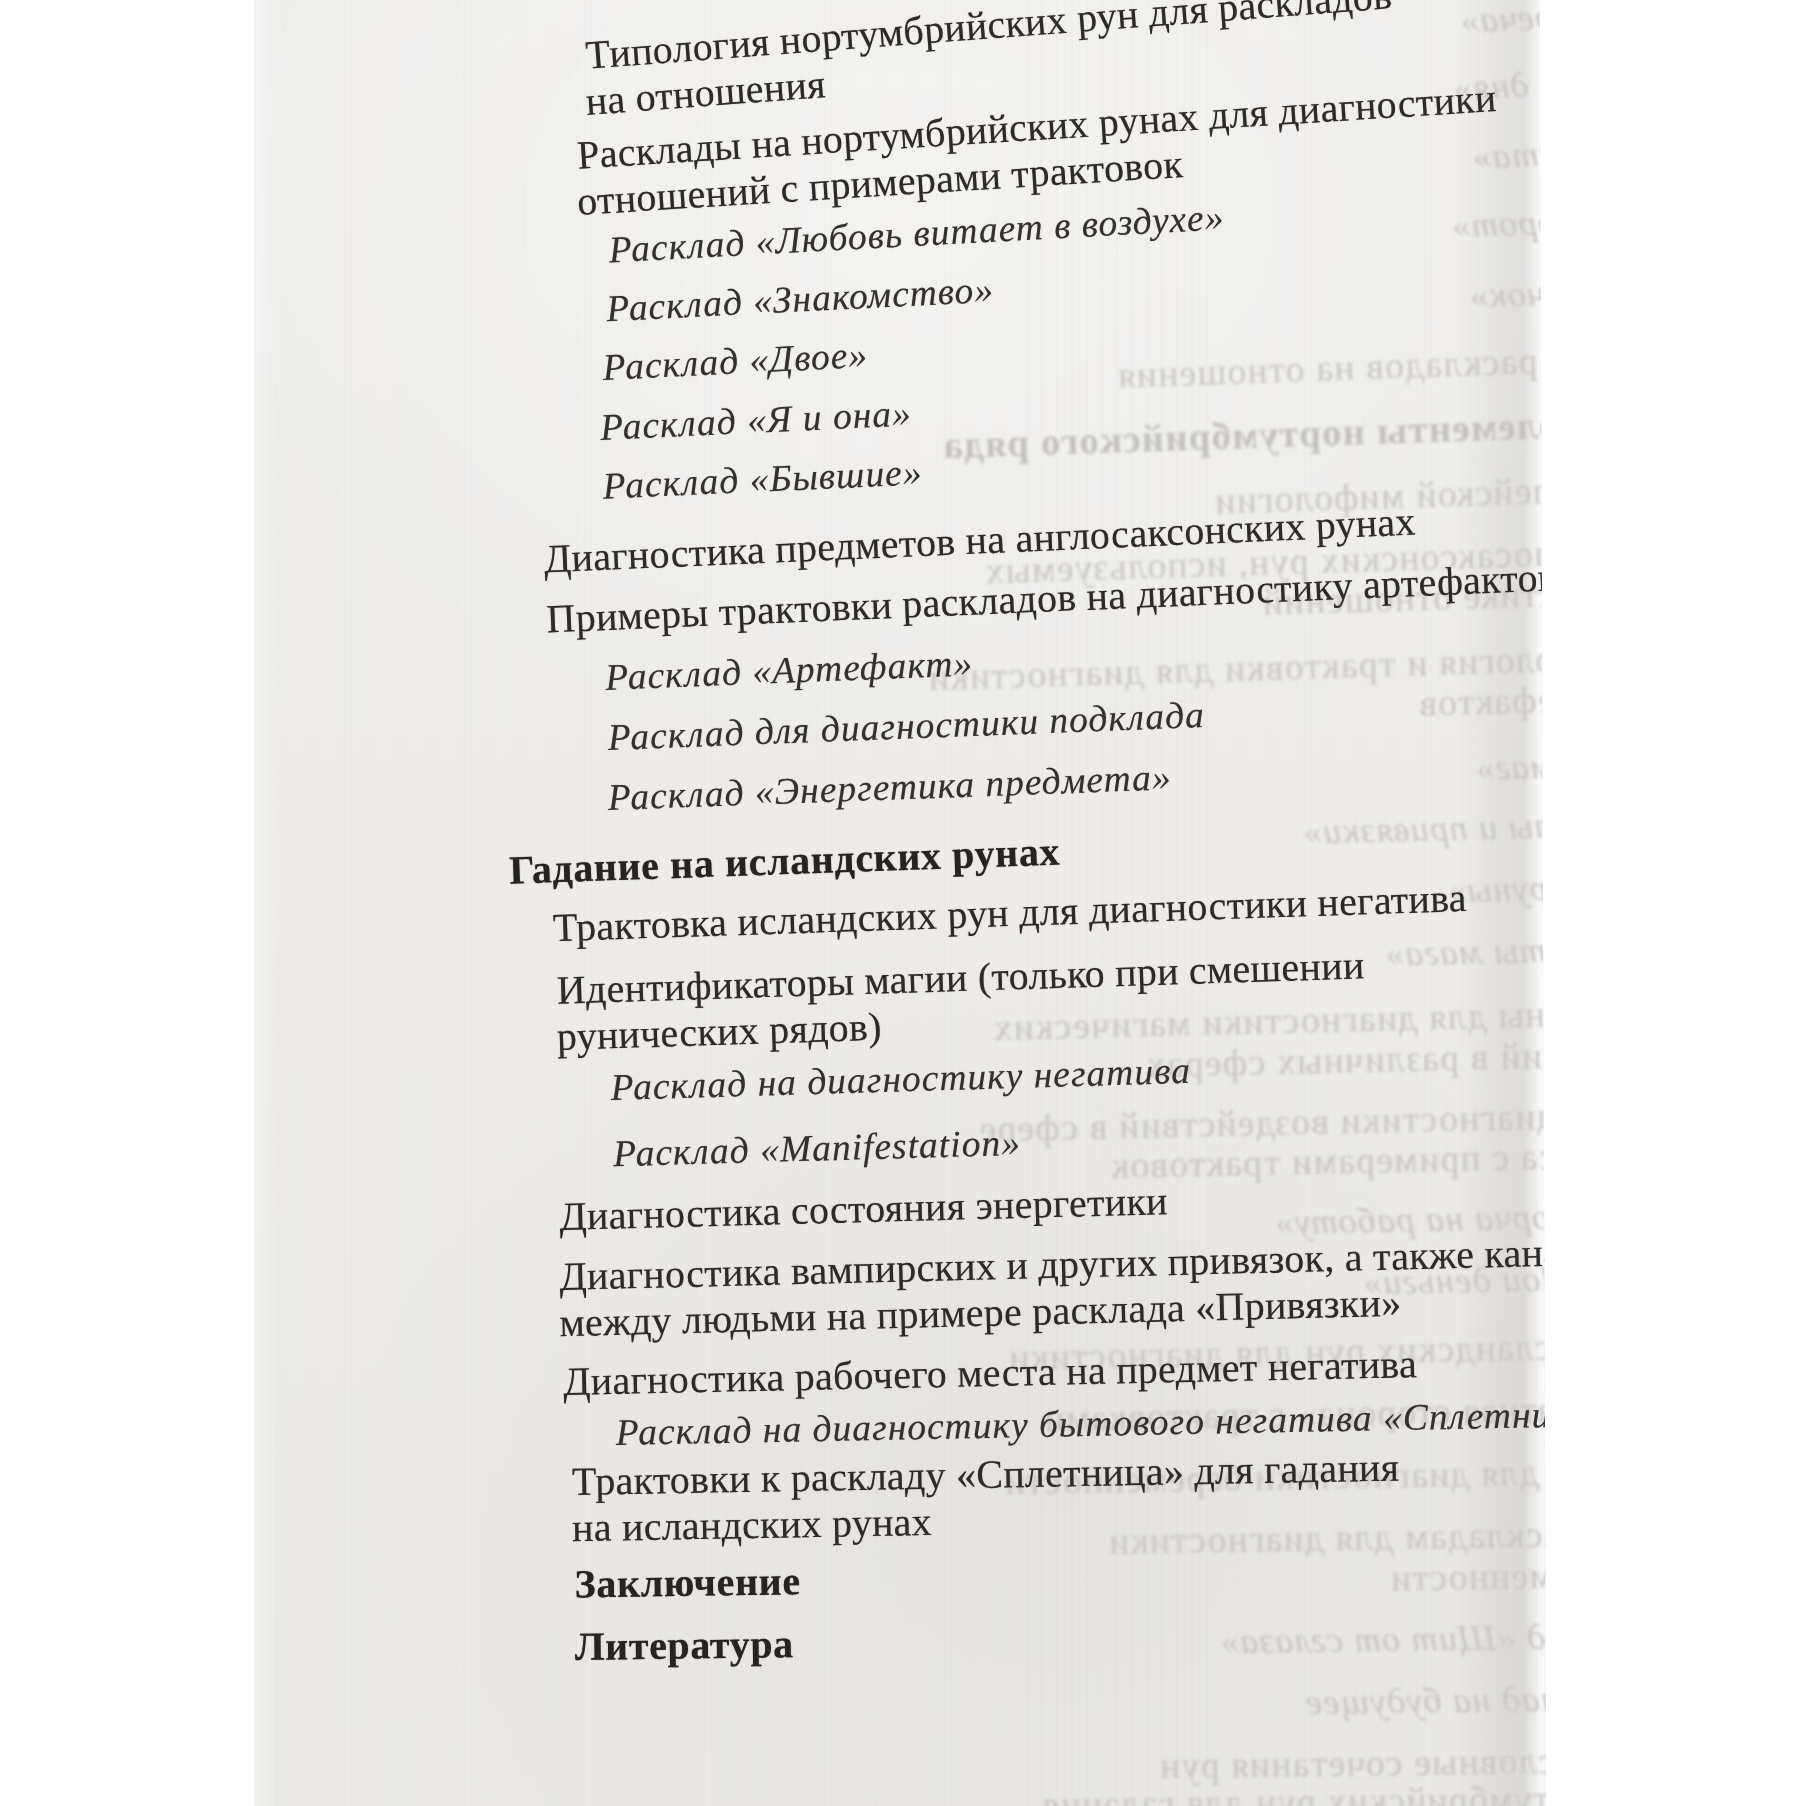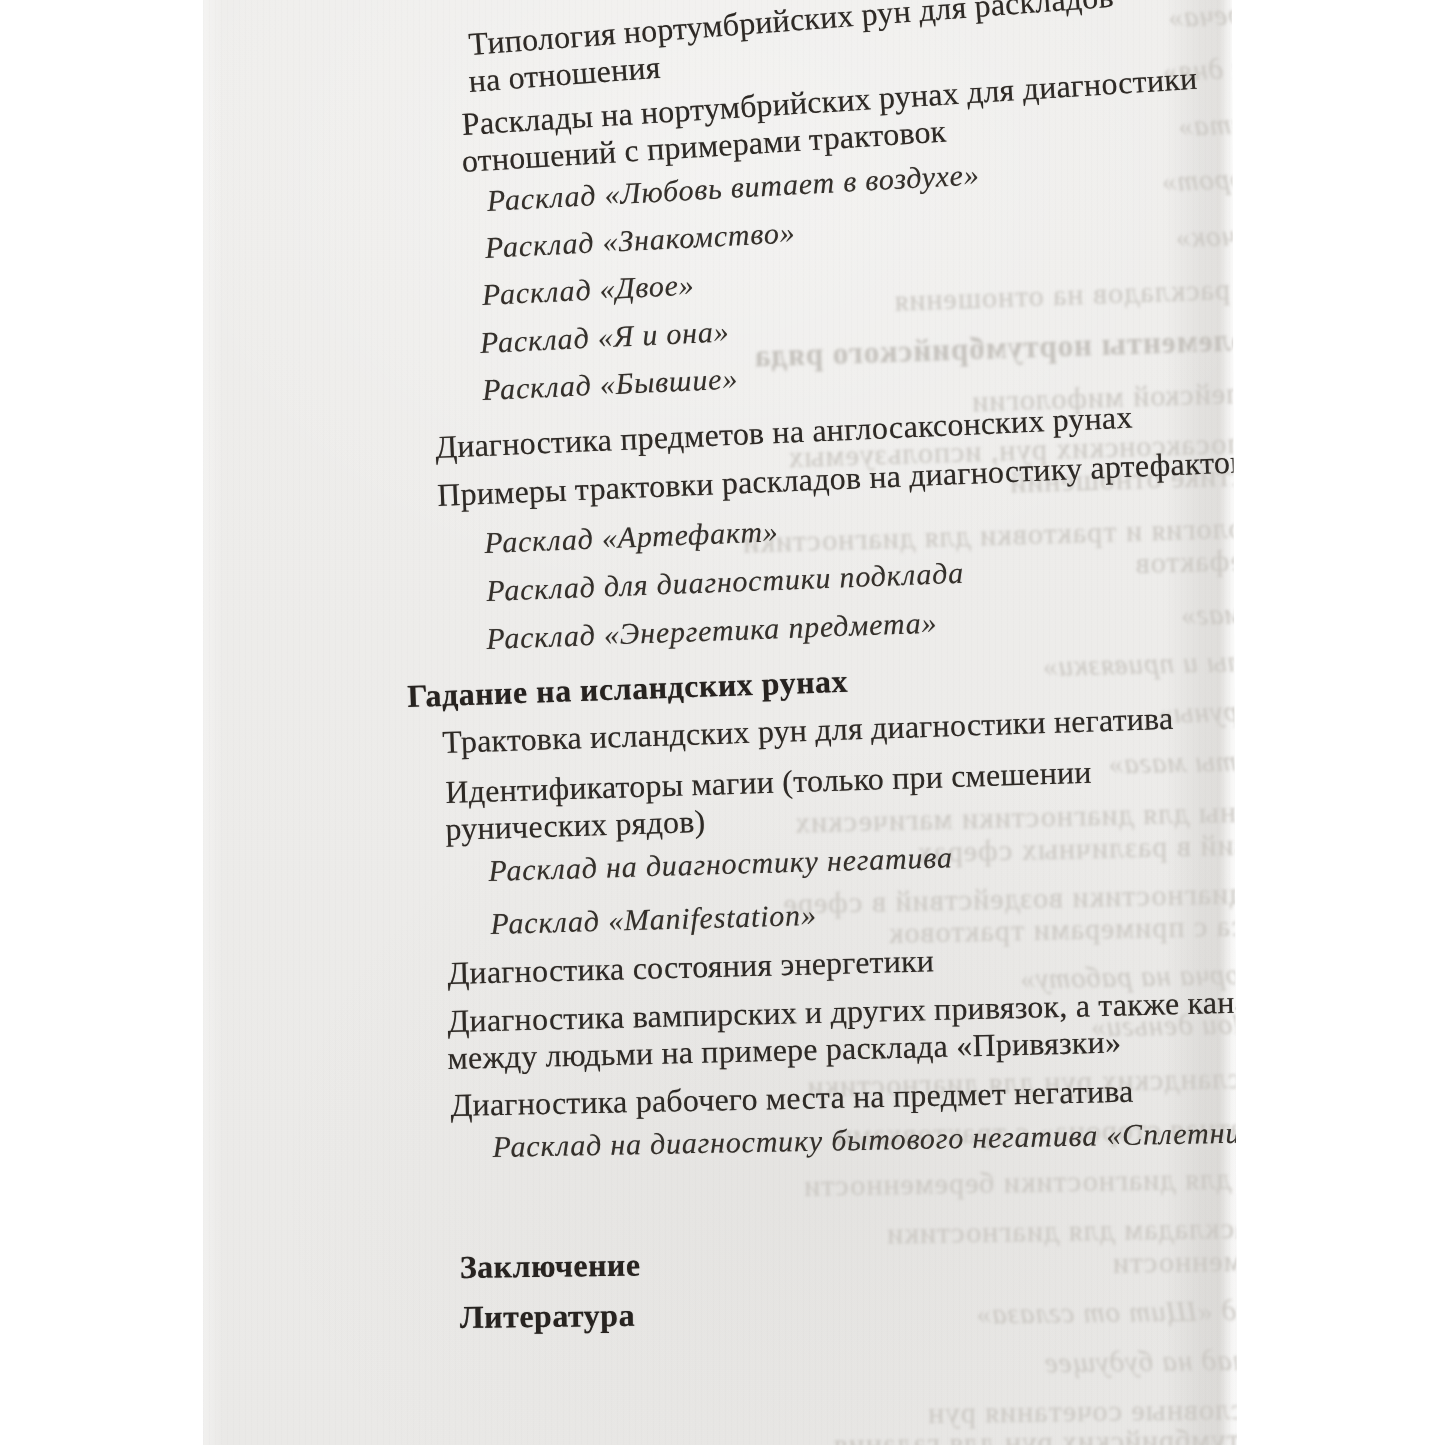--- a/index.html
+++ b/index.html
@@ -220,20 +220,27 @@
             <div class="line" style="transform: rotate(-1.2deg);">Диагностика рабочего места на предмет негатива</div>
           </div>
           <div class="num" style="transform: rotate(-0.7deg);">365</div>
         </div>
         <div class="row lv-subsection" style="top: 1128px; left: 290px; width: 905.44px;">
           <div class="lines">
             <div class="line" style="transform: rotate(-1.1deg);">Расклад на диагностику бытового негатива «Сплетница»</div>
           </div>
           <div class="num" style="transform: rotate(-0.7deg);">368</div>
         </div>
+        <div class="row lv-section" style="top: 1167px; left: 255px; width: 939.66px;">
+          <div class="lines">
+            <div class="line" style="transform: rotate(-1deg);">Трактовки к раскладу «Сплетница» для гадания</div>
+            <div class="line" style="transform: rotate(-1deg);">на исландских рунах</div>
+          </div>
+          <div class="num" style="transform: rotate(-0.7deg);">372</div>
+        </div>
         <div class="row lv-chapter" style="top: 1299px; left: 257px; width: 935.02px;">
           <div class="lines">
             <div class="line" style="transform: rotate(-0.7deg);">Литература</div>
           </div>
           <div class="num" style="transform: rotate(-0.7deg);">383</div>
         </div>
         <div class="row lv-chapter" style="top: 1249px; left: 257px; width: 936.02px;">
           <div class="lines">
             <div class="line" style="transform: rotate(-0.8deg);">Заключение</div>
           </div>

